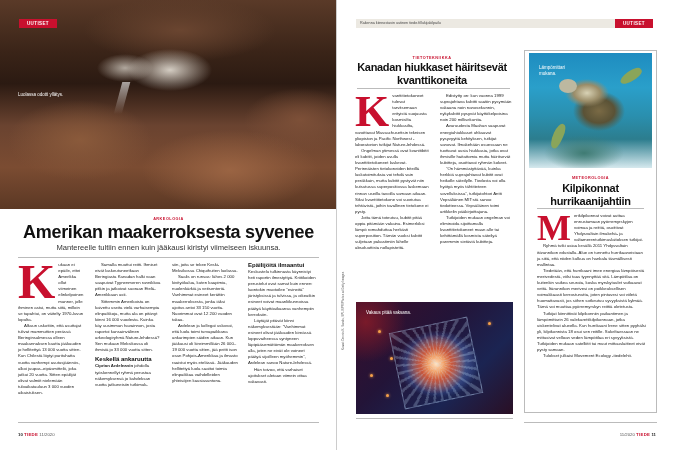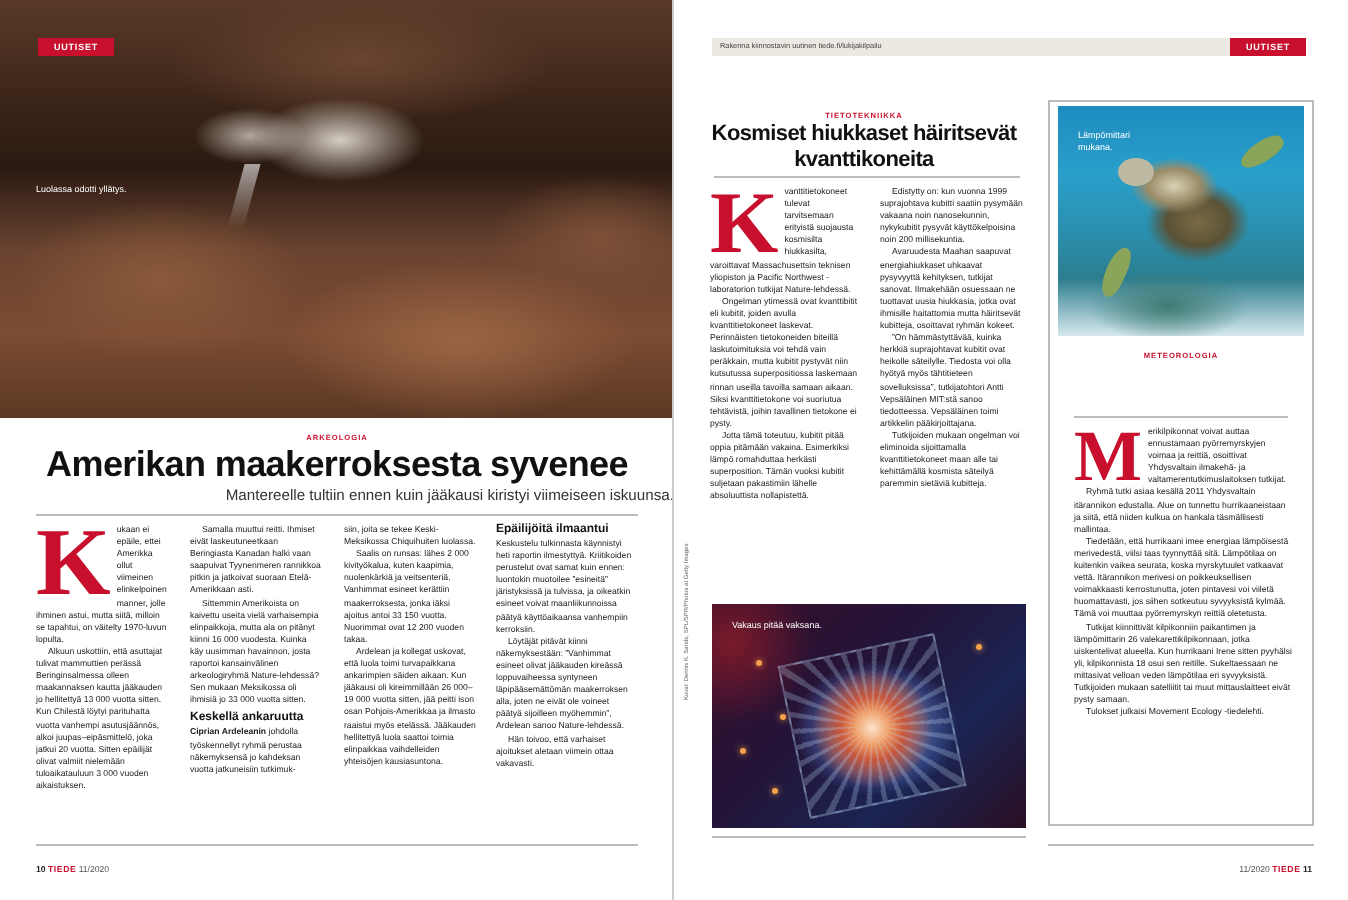--- a/index.html
+++ b/index.html
@@ -25,21 +25,21 @@
     .section-tag { position: absolute; font-size: 4.5px; font-weight: bold; color: #fff; background: #c8102e;
       letter-spacing: 0.4px; text-align: center; line-height: 9px; height: 9px; }
     .left-tag { left: 19px; top: 19px; width: 38px; }
     .photo-caption { position: absolute; font-size: 4.5px; color: #fff; }
     .cave-caption { left: 18px; top: 92px; }
 
     .kicker { position: absolute; font-size: 3.8px; font-weight: bold; color: #c8102e; letter-spacing: 0.5px; text-align: center; }
     .left-kicker { left: 0; width: 337px; top: 217px; }
     .headline { position: absolute; font-weight: bold; text-align: center; color: #111; letter-spacing: -0.3px; }
     .left-headline { left: 0; width: 337px; top: 222px; font-size: 18px; line-height: 20px; }
-    .left-lede { position: absolute; left: 0; width: 337px; top: 243px; font-size: 7.6px; text-align: right; color: #333; }
+    .left-lede { position: absolute; left: 0; width: 337px; top: 243px; font-size: 7.6px; text-align: center; color: #333; }
     .rule { position: absolute; height: 1px; background: #bbb; }
     .left-rule-top { left: 18px; top: 257px; width: 301px; }
     .left-rule-bottom { left: 18px; top: 422px; width: 301px; }
 
     .col { position: absolute; font-size: 4.3px; line-height: 6.1px; color: #222; text-align: left; }
     .col p { text-indent: 6px; }
     .col p.first { text-indent: 0; }
     .col h4 { font-size: 6px; line-height: 7px; font-weight: bold; margin-top: 3px; color: #111; }
     .col b { font-weight: bold; }
 
@@ -153,21 +153,21 @@
     </div>
   </div>
 
   <div class="page page-right">
     <div class="promo-bar">
       <span class="promo-text">Rakenna kiinnostavin uutinen tiede.fi/lukijakilpailu</span>
     </div>
     <div class="section-tag right-tag">UUTISET</div>
 
     <div class="kicker right-kicker">TIETOTEKNIIKKA</div>
-    <div class="headline right-headline">Kosmiset hiukkaset häiritsevät kvanttikoneita</div>
+    <div class="headline right-headline">Kanadan hiukkaset häiritsevät kvanttikoneita</div>
     <div class="rule right-rule-top"></div>
 
     <div class="col r-col1">
       <span class="dropcap">K</span>
       <p class="first">vanttitietokoneet tulevat tarvitsemaan erityistä suojausta kosmisilta hiukkasilta, varoittavat Massachusettsin teknisen yliopiston ja Pacific Northwest -laboratorion tutkijat Nature-lehdessä.</p>
       <p>Ongelman ytimessä ovat kvanttibitit eli kubitit, joiden avulla kvanttitietokoneet laskevat. Perinnäisten tietokoneiden biteillä laskutoimituksia voi tehdä vain peräkkain, mutta kubitit pystyvät niin kutsutussa superpositiossa laskemaan rinnan useilla tavoilla samaan aikaan. Siksi kvanttitietokone voi suoriutua tehtävistä, joihin tavallinen tietokone ei pysty.</p>
       <p>Jotta tämä toteutuu, kubitit pitää oppia pitämään vakaina. Esimerkiksi lämpö romahduttaa herkästi superposition. Tämän vuoksi kubitit suljetaan pakastimiin lähelle absoluuttista nollapistettä.</p>
     </div>
 
     <div class="col r-col2">
@@ -191,20 +191,21 @@
     <div class="rule right-rule-bottom"></div>
 
     <div class="sidebar-box">
       <div class="turtle-photo">
         <div class="flipper f1"></div>
         <div class="flipper f2"></div>
         <div class="turtle-head"></div>
         <div class="photo-caption turtle-caption">Lämpömittari mukana.</div>
       </div>
       <div class="kicker side-kicker">METEOROLOGIA</div>
+      <div class="headline side-headline">Kilpikonnat hurrikaanijahtiin</div>
       <div class="rule side-rule"></div>
       <div class="col side-col">
         <span class="dropcap">M</span>
         <p class="first">erikilpikonnat voivat auttaa ennustamaan pyörremyrskyjen voimaa ja reittiä, osoittivat Yhdysvaltain ilmakehä- ja valtamerentutkimuslaitoksen tutkijat.</p>
         <p>Ryhmä tutki asiaa kesällä 2011 Yhdysvaltain itärannikon edustalla. Alue on tunnettu hurrikaaneistaan ja siitä, että niiden kulkua on hankala täsmällisesti mallintaa.</p>
         <p>Tiedetään, että hurrikaani imee energiaa lämpöisestä merivedestä, viilsi taas tyynnyttää sitä. Lämpötilaa on kuitenkin vaikea seurata, koska myrskytuulet vatkaavat vettä. Itärannikon merivesi on poikkeuksellisen voimakkaasti kerrostunutta, joten pintavesi voi viiletä huomattavasti, jos siihen sotkeutuu syvyyksistä kylmää. Tämä voi muuttaa pyörremyrskyn reittiä oletetusta.</p>
         <p>Tutkijat kiinnittivät kilpikonniin paikantimen ja lämpömittarin 26 valekarettikilpikonnaan, jotka uiskentelivat alueella. Kun hurrikaani Irene sitten pyyhälsi yli, kilpikonnista 18 osui sen reitille. Sukeltaessaan ne mittasivat velloan veden lämpötilaa eri syvyyksistä. Tutkijoiden mukaan satelliitit tai muut mittauslaitteet eivät pysty samaan.</p>
         <p>Tulokset julkaisi Movement Ecology -tiedelehti.</p>
       </div>
     </div>

